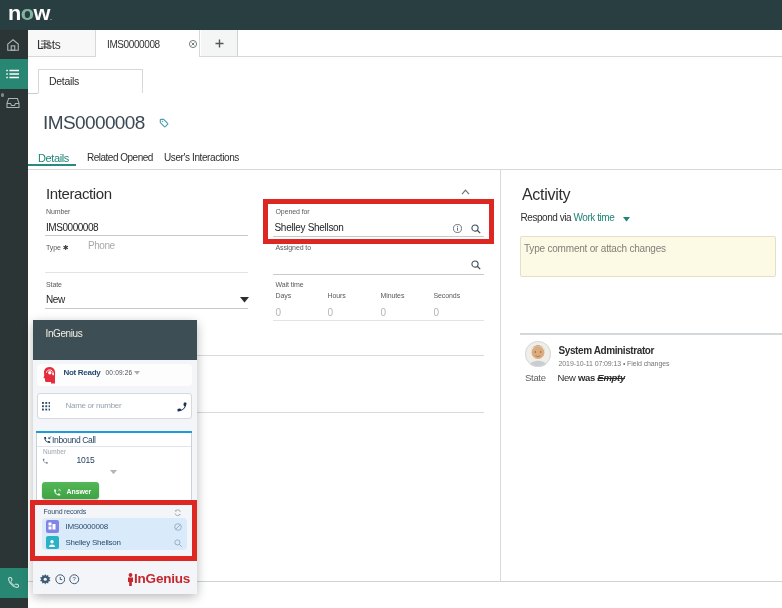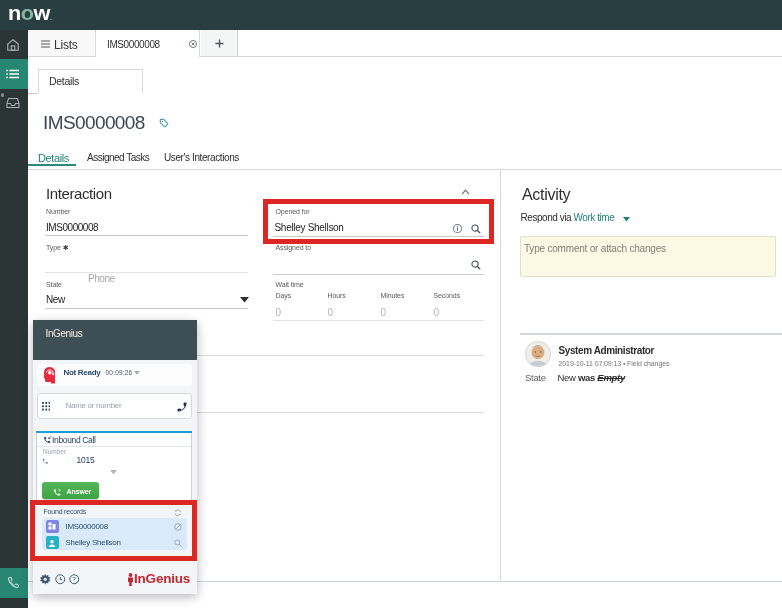--- a/index.html
+++ b/index.html
@@ -46,21 +46,21 @@
   <div class="abs" style="left:28px;top:30px;width:754px;height:27px;background:#fff;"></div>
   <div class="abs" style="left:28px;top:56px;width:754px;height:1px;background:#d8d8d8;"></div>
   <div class="abs" style="left:28px;top:30px;width:68px;height:26px;background:#f8f8f8;border-right:1px solid #d8d8d8;"></div>
   <svg class="abs" style="left:41px;top:40px;" width="9" height="8" viewBox="0 0 9 8">
       <g stroke="#555" stroke-width="1">
         <line x1="0" y1="1" x2="9" y2="1"></line>
         <line x1="0" y1="4" x2="9" y2="4"></line>
         <line x1="0" y1="7" x2="9" y2="7"></line>
       </g>
     </svg>
-  <div class="abs" style="left:54px;top:38px;font-size:12px;color:#333;letter-spacing:-0.2px;">Lists</div>
+  <div class="abs" style="left:37px;top:38px;font-size:12px;color:#333;letter-spacing:-0.2px;">Lists</div>
   <div class="abs" style="left:96px;top:30px;width:104px;height:27px;background:#fff;border-right:1px solid #d8d8d8;"></div>
   <div class="abs" style="left:107px;top:39px;font-size:10px;color:#333;letter-spacing:-0.4px;">IMS0000008</div>
   <svg class="abs" style="left:188.5px;top:40px;" width="8" height="8" viewBox="0 0 11 11">
     <circle cx="5.5" cy="5.5" r="4.9" fill="none" stroke="#5f6a6c" stroke-width="1.2"></circle>
     <line x1="3.5" y1="3.5" x2="7.5" y2="7.5" stroke="#5f6a6c" stroke-width="1.2"></line>
     <line x1="7.5" y1="3.5" x2="3.5" y2="7.5" stroke="#5f6a6c" stroke-width="1.2"></line>
   </svg>
   <div class="abs" style="left:201px;top:30px;width:37px;height:26px;background:#f4f5f5;border-right:1px solid #cfd3d4;"></div>
   <svg class="abs" style="left:215px;top:39px;" width="9" height="9" viewBox="0 0 9 9">
       <path d="M4.5 0.5 L4.5 8.5 M0.5 4.5 L8.5 4.5" stroke="#4f5a5c" stroke-width="1.4"></path>
@@ -70,39 +70,39 @@
   <div class="abs" style="left:38px;top:69px;width:105px;height:24px;background:#fff;border:1px solid #d8d8d8;border-bottom:none;"></div>
   <div class="abs" style="left:49px;top:75px;font-size:10.5px;color:#2e2e2e;letter-spacing:-0.3px;">Details</div>
 
   <div class="abs" style="left:43px;top:112px;font-size:19px;color:#3b4853;letter-spacing:-0.6px;">IMS0000008</div>
   <svg class="abs" style="left:158.5px;top:117.5px;" width="10" height="10" viewBox="0 0 10 10">
     <path d="M1.3 4.6 L1.3 2 Q1.3 1.3 2 1.3 L4.6 1.3 L8.6 5.3 Q9.1 5.8 8.6 6.3 L6.3 8.6 Q5.8 9.1 5.3 8.6 Z" fill="none" stroke="#4d9db0" stroke-width="1.15"></path>
     <rect x="2.9" y="2.9" width="1.2" height="1.2" fill="#4d9db0"></rect>
   </svg>
 
   <div class="abs" style="left:38px;top:151.6px;font-size:11px;color:#1f8476;letter-spacing:-0.4px;">Details</div>
-  <div class="abs" style="left:87px;top:152.4px;font-size:10px;color:#2e2e2e;letter-spacing:-0.5px;">Assigned Tasks</div>
+  <div class="abs" style="left:87px;top:152.4px;font-size:10px;color:#2e2e2e;letter-spacing:-0.5px;">Related Opened</div>
   <div class="abs" style="left:164px;top:152.4px;font-size:10px;color:#2e2e2e;letter-spacing:-0.4px;">User's Interactions</div>
   <div class="abs" style="left:28px;top:164px;width:48px;height:2px;background:#2b8a7c;"></div>
   <div class="abs" style="left:28px;top:169px;width:754px;height:1px;background:#d9d9d9;"></div>
 
   <div class="abs" style="left:500px;top:170px;width:1px;height:411px;background:#d9d9d9;"></div>
   <div class="abs" style="left:28px;top:581px;width:754px;height:1px;background:#ccd3d5;"></div>
 
   <div class="abs" style="left:46px;top:185px;font-size:15px;color:#2e2e2e;letter-spacing:-0.4px;">Interaction</div>
   <svg class="abs" style="left:461px;top:189px;" width="9" height="6" viewBox="0 0 9 6">
       <path d="M1 5.2 L4.5 1.2 L8 5.2" fill="none" stroke="#68737b" stroke-width="1.2"></path>
     </svg>
 
   <div class="abs lbl" style="left:46px;top:207.6px;">Number</div>
   <div class="abs val" style="left:46px;top:222.3px;">IMS0000008</div>
   <div class="abs" style="left:45px;top:235px;width:203px;height:1px;background:#c9c9c9;"></div>
 
   <div class="abs lbl" style="left:46px;top:244.3px;">Type <span style="color:#3c3c3c;">✱</span></div>
-  <div class="abs val" style="left:46px;top:273px;color:#a9a9a9;padding-left:42px;">Phone</div>
+  <div class="abs val" style="left:46px;top:240px;color:#a9a9a9;padding-left:42px;">Phone</div>
   <div class="abs" style="left:45px;top:272px;width:203px;height:1px;background:#e3e3e3;"></div>
 
   <div class="abs lbl" style="left:46px;top:281px;">State</div>
   <div class="abs val" style="left:46px;top:294.3px;">New</div>
   <svg class="abs" style="left:240px;top:297px;" width="9" height="6" viewBox="0 0 9 6">
       <path d="M0 0 L9 0 L4.5 5.5 Z" fill="#2e2e2e"></path>
     </svg>
   <div class="abs" style="left:45px;top:308px;width:203px;height:1px;background:#c9c9c9;"></div>
 
   <div class="abs lbl" style="left:275.5px;top:207.6px;">Opened for</div>

